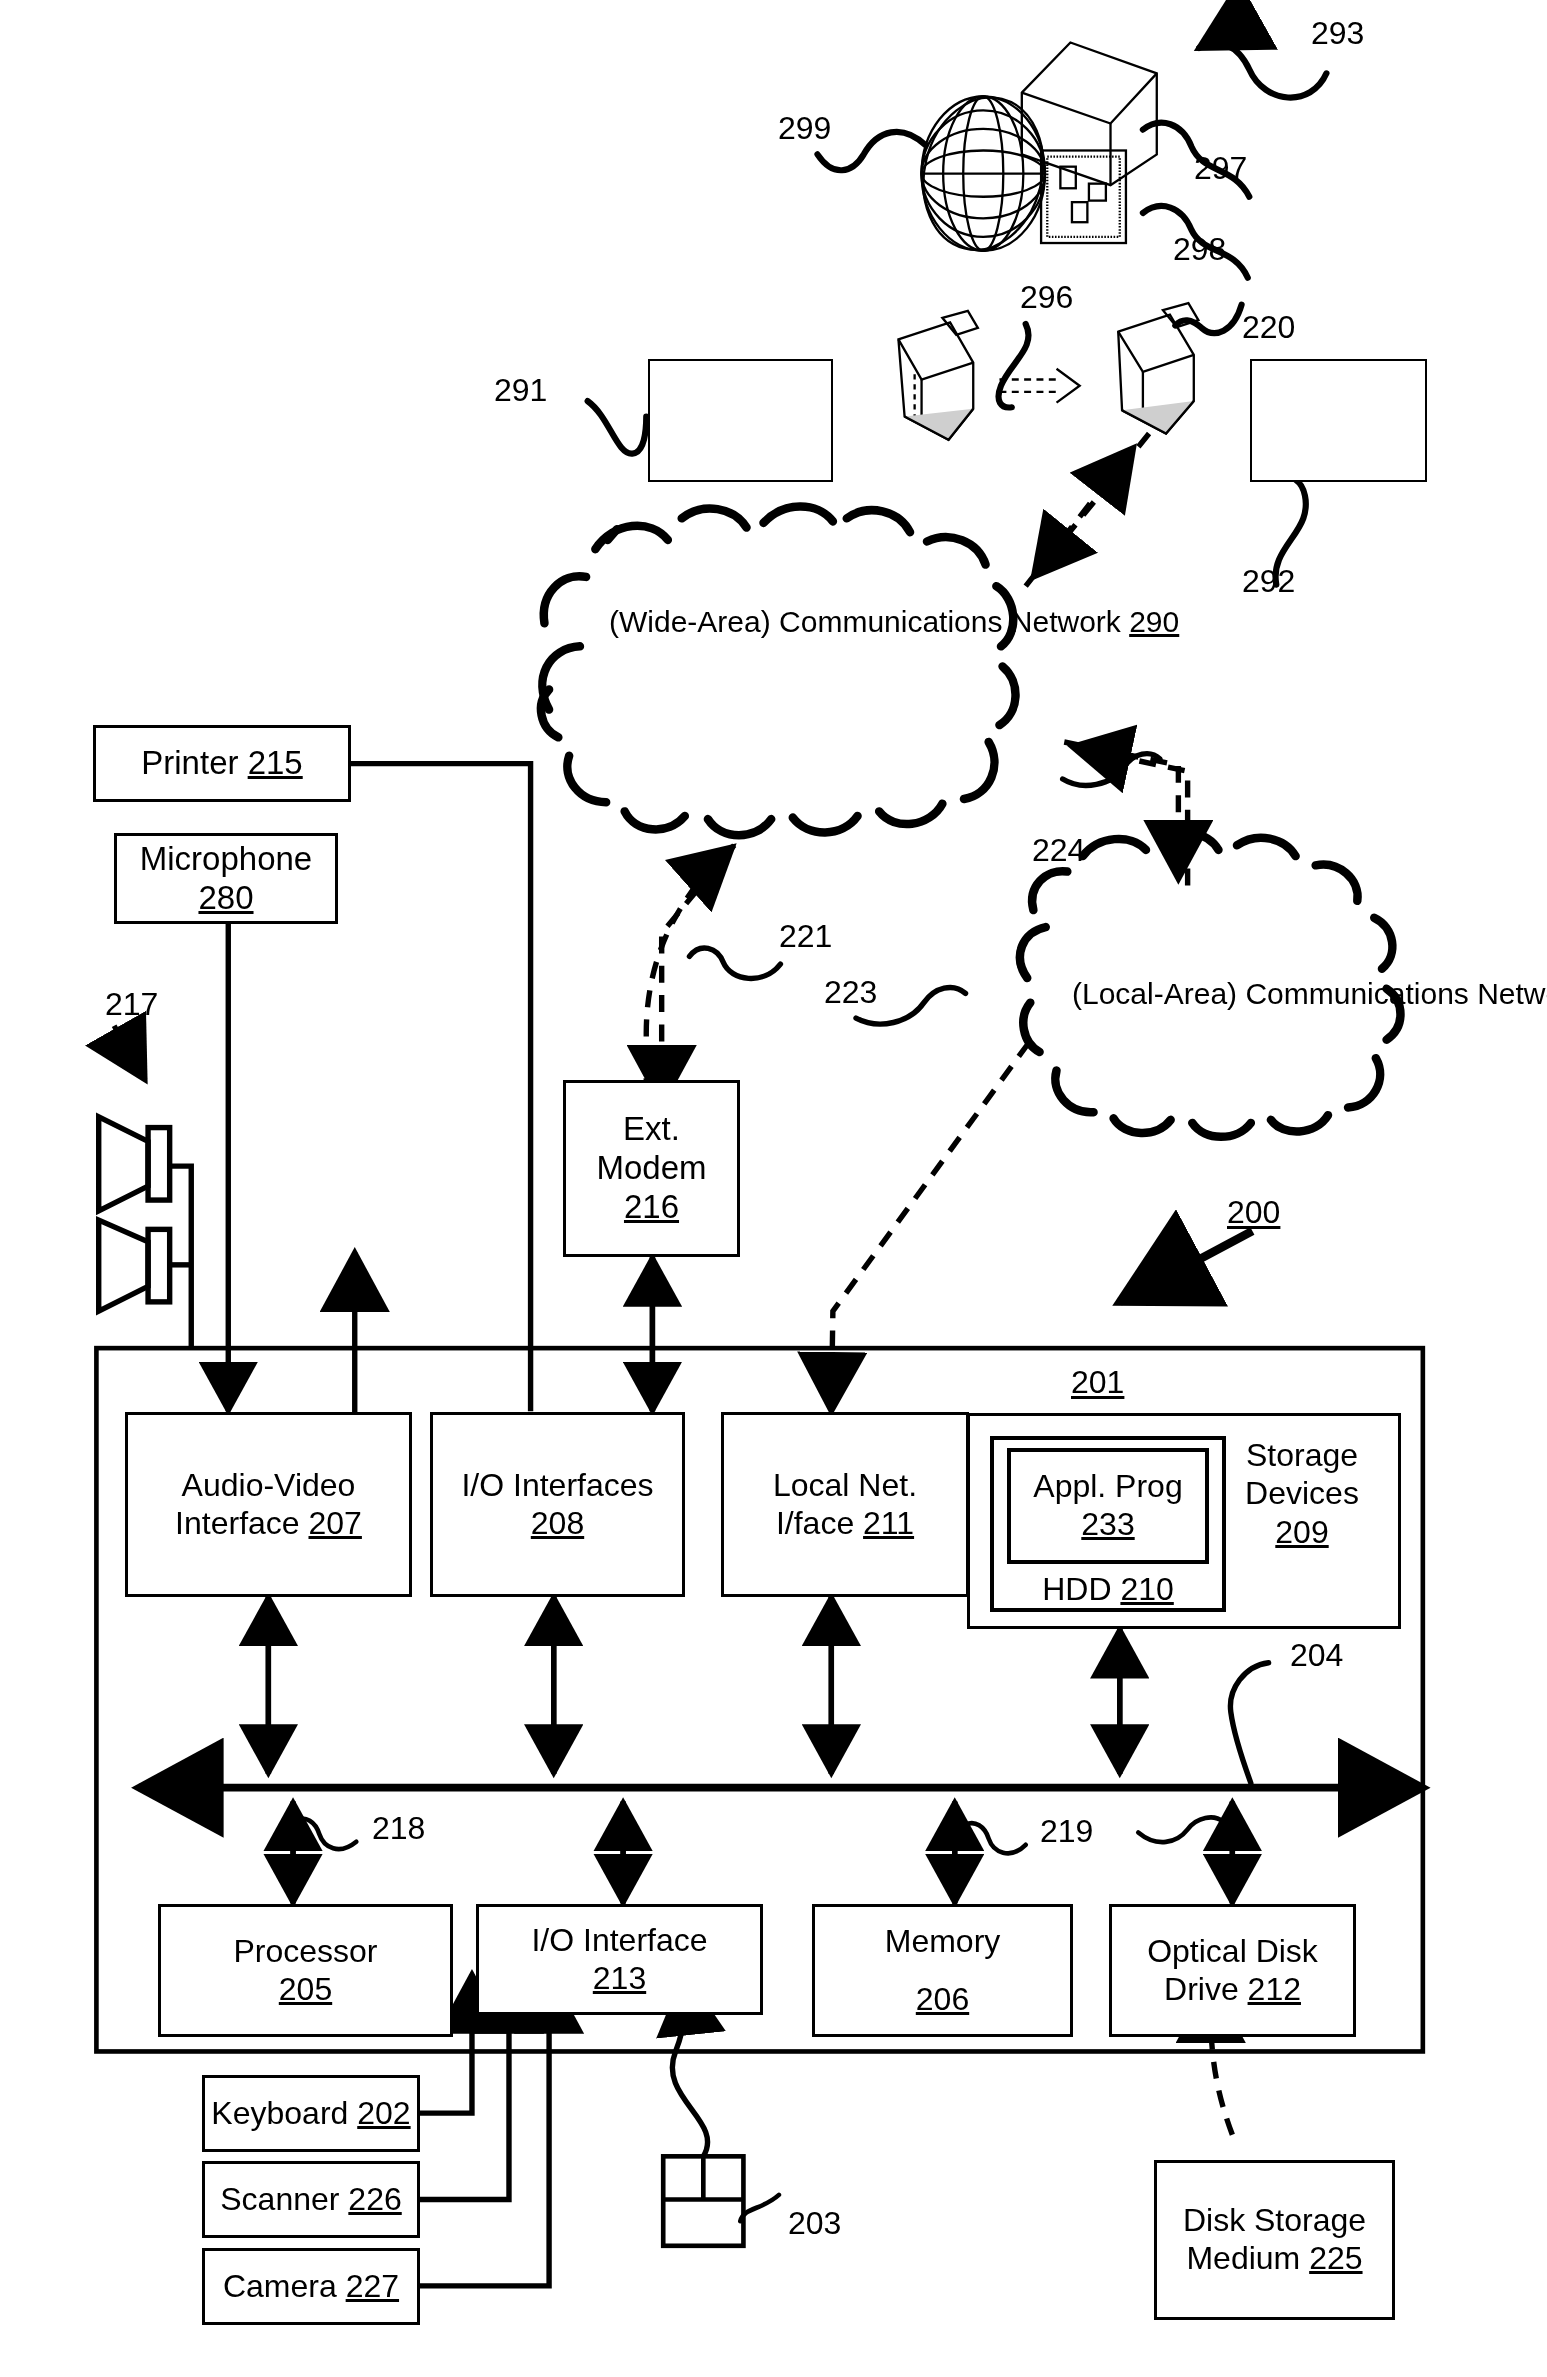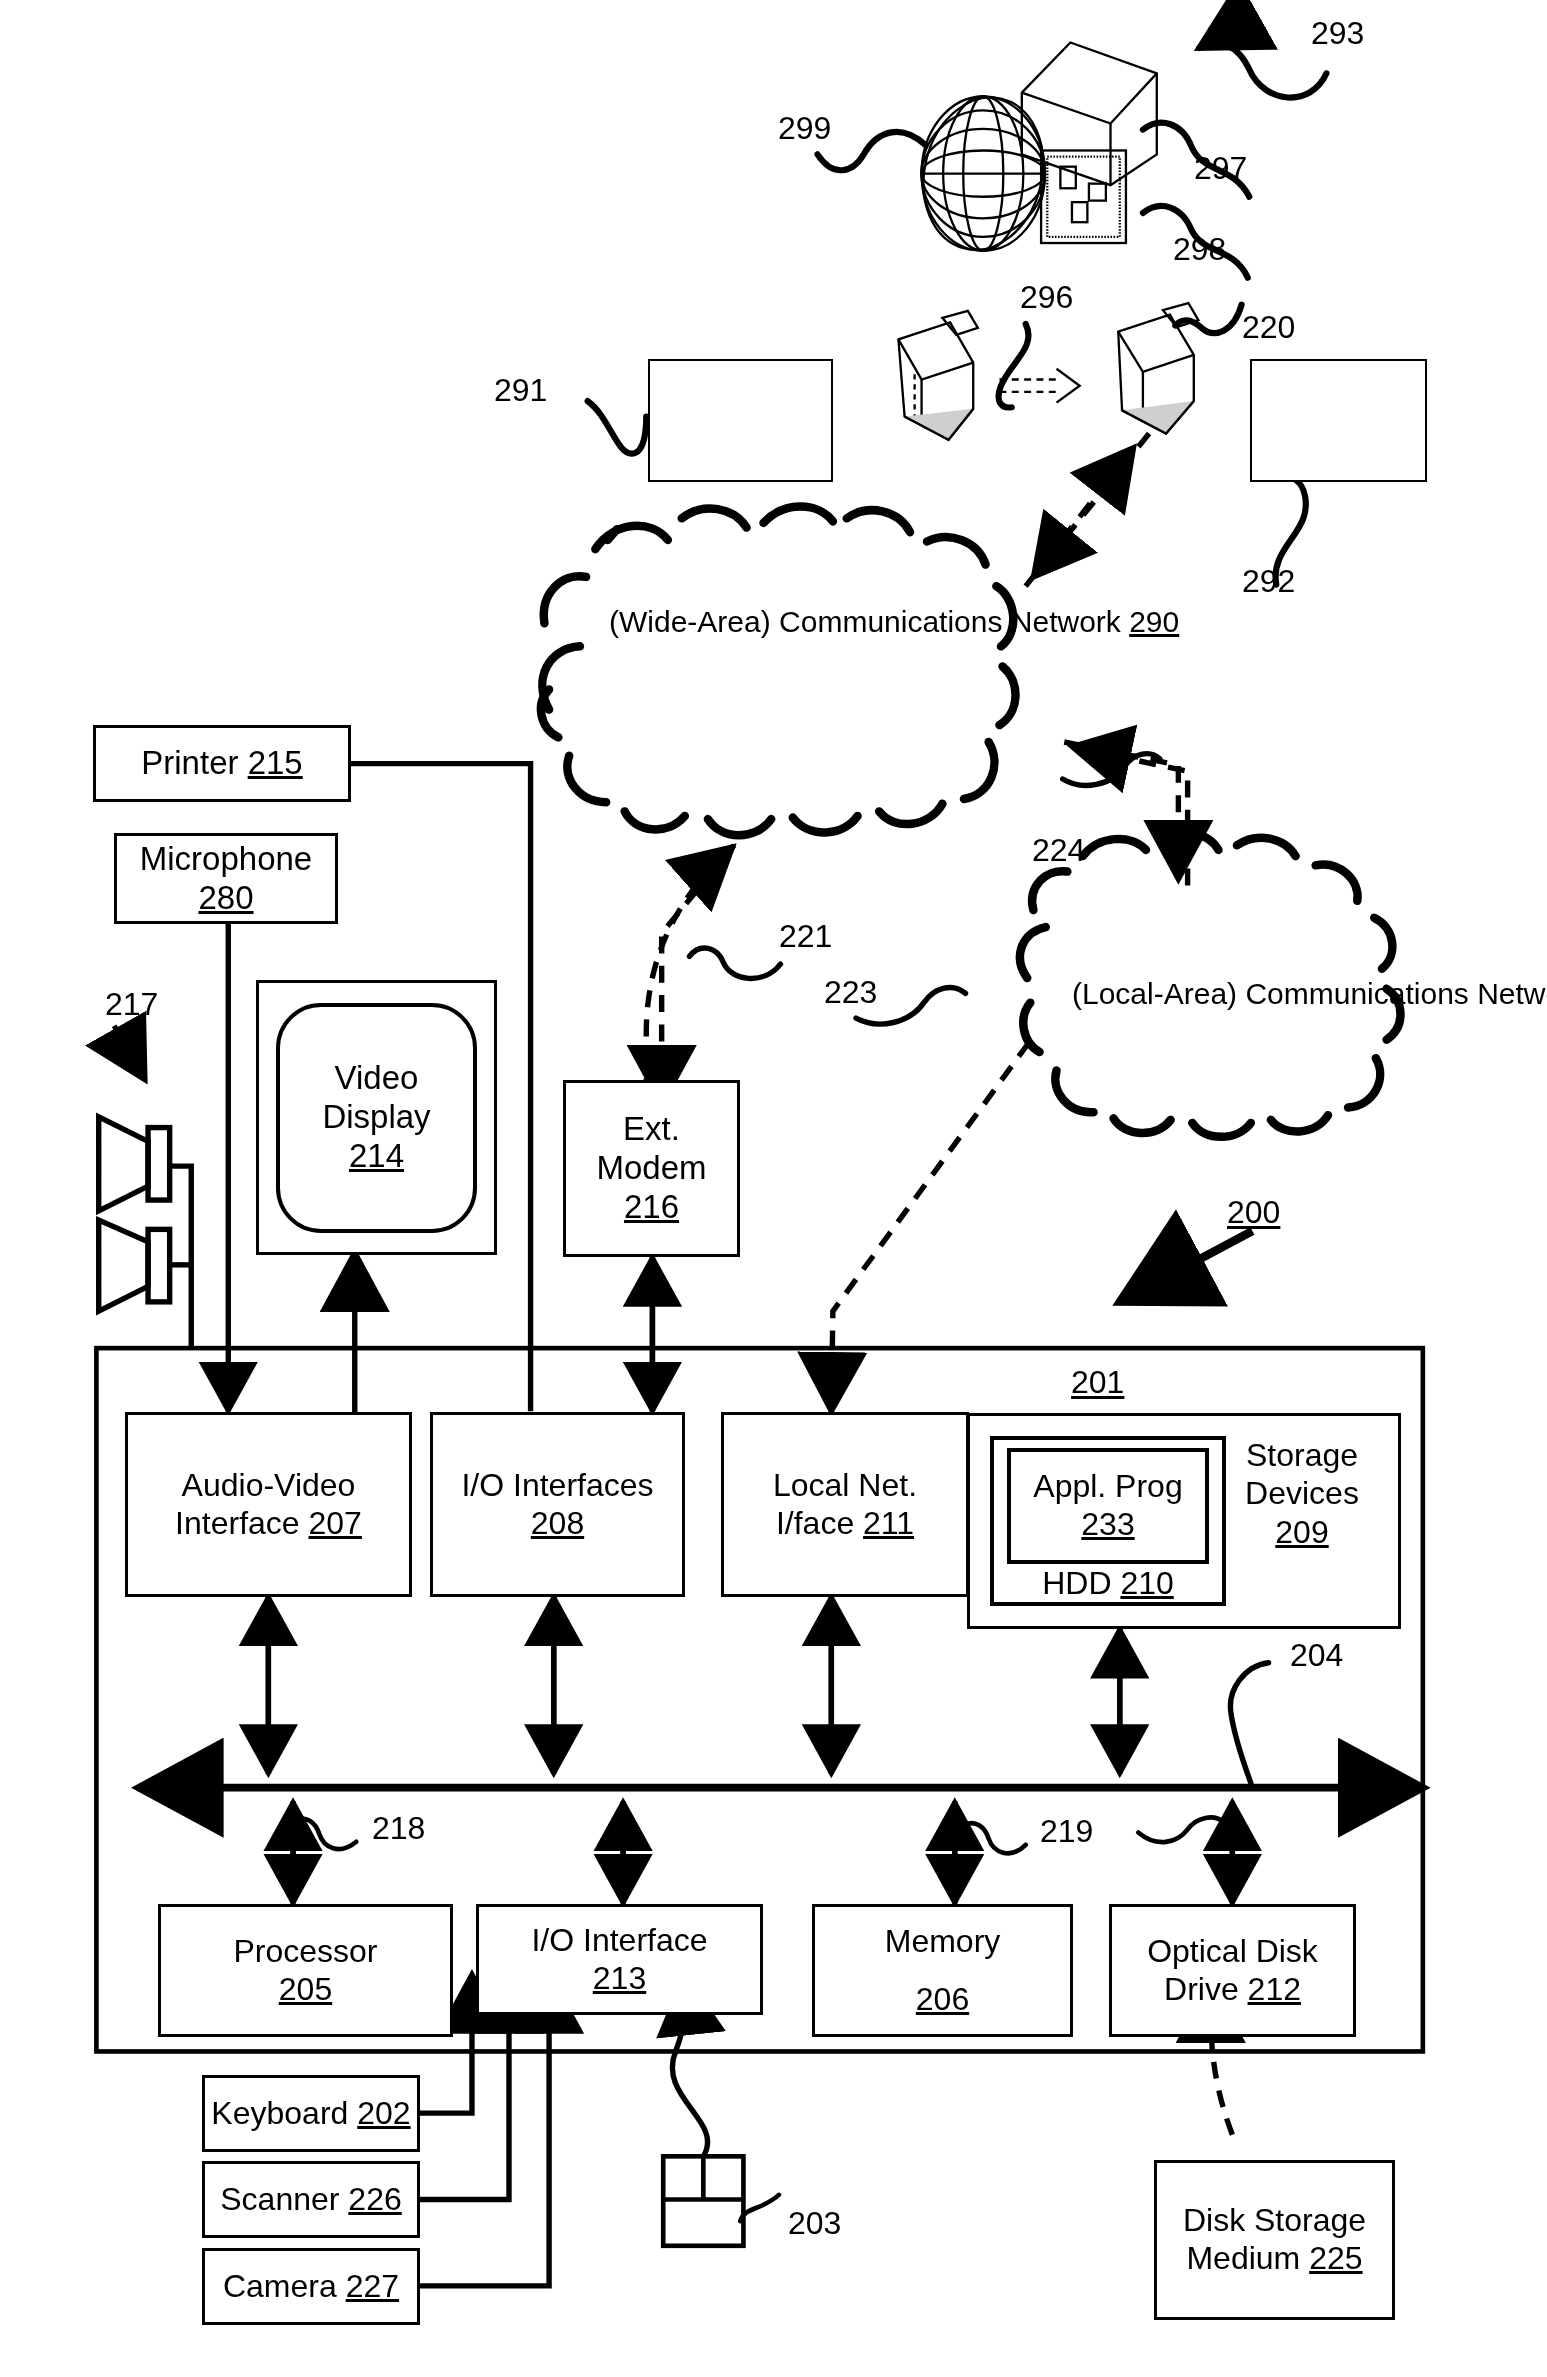--- a/index.html
+++ b/index.html
@@ -292,28 +292,20 @@
 
   <div class="box" style="left:93px;top:725px;width:258px;height:77px;font-size:33px;">
     <span class="ln"><span>Printer</span>&nbsp;<span class="num">215</span></span>
   </div>
 
   <div class="box" style="left:114px;top:833px;width:224px;height:91px;font-size:33px;">
     <span class="ln">Microphone</span>
     <span class="ln num">280</span>
   </div>
 
-  <div class="box" style="left:256px;top:980px;width:241px;height:275px;font-size:33px;">
-    <div style="width:193px;height:222px;border:4.6px solid #000;border-radius:45px;
-                display:flex;flex-direction:column;align-items:center;justify-content:center;line-height:1.18;">
-      <span class="ln">Video</span>
-      <span class="ln">Display</span>
-      <span class="ln num">214</span>
-    </div>
-  </div>
 
   <div class="box" style="left:563px;top:1080px;width:177px;height:177px;font-size:33px;">
     <span class="ln">Ext.</span>
     <span class="ln">Modem</span>
     <span class="ln num">216</span>
   </div>
 
   <div class="box" style="left:125px;top:1412px;width:287px;height:185px;font-size:32px;">
     <span class="ln">Audio-Video</span>
     <span class="ln"><span>Interface</span>&nbsp;<span class="num">207</span></span>
@@ -333,21 +325,21 @@
                           flex-direction:row;align-items:flex-start;justify-content:flex-start;padding:20px;">
 
     <div style="width:236px;border:4.6px solid #000;box-sizing:border-box;padding:7.7px 0 0 0;
                 display:flex;flex-direction:column;align-items:center;justify-content:flex-start;background:#fff;">
 
       <div style="width:202px;height:116px;border:4.6px solid #000;box-sizing:border-box;
                   display:flex;flex-direction:column;align-items:center;justify-content:center;line-height:1.18;background:#fff;">
         <span class="ln">Appl. Prog</span>
         <span class="ln num">233</span>
       </div>
-      <span class="ln" style="margin-top:1px;"><span>HDD</span>&nbsp;<span class="num">210</span></span>
+      <span class="ln" style="margin-top:7px;"><span>HDD</span>&nbsp;<span class="num">210</span></span>
     </div>
 
     <div style="flex:1;display:flex;flex-direction:column;align-items:center;justify-content:center;line-height:1.2;">
       <span class="ln">Storage</span>
       <span class="ln">Devices</span>
       <span class="ln num">209</span>
     </div>
   </div>
 
   <div class="box" style="left:158px;top:1904px;width:295px;height:133px;font-size:32px;">

